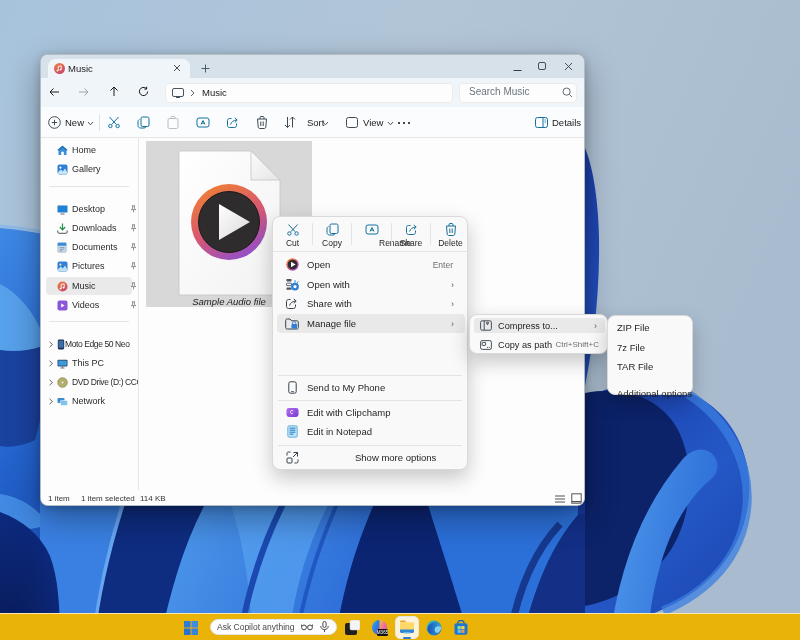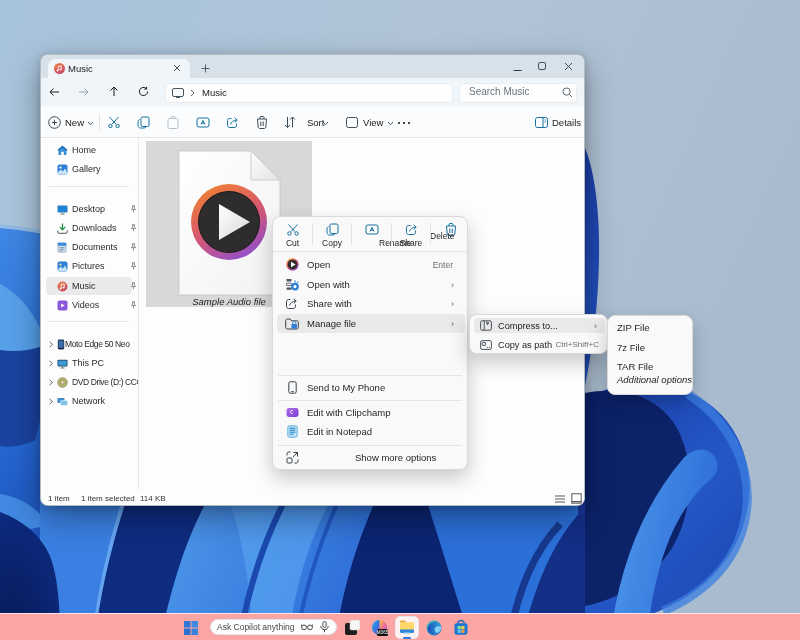--- a/index.html
+++ b/index.html
@@ -4,21 +4,21 @@
 <style>
   * { margin:0; padding:0; box-sizing:border-box; }
   html,body { width:800px; height:640px; overflow:hidden; }
   body { font-family:"Liberation Sans", sans-serif; }
   .desktop { position:relative; width:800px; height:640px; overflow:hidden; background:#b0c4d6; }
   .abs { position:absolute; }
   svg { display:block; }
 
   
   .taskbar { position:absolute; left:0; top:613px; width:800px; height:27px;
-    background:#fca5a5; border-top:1px solid rgba(255,255,255,0.7); }
+    background:#eab308; border-top:1px solid rgba(255,255,255,0.7); }
 
   
   .window { position:absolute; left:40px; top:54px; width:545px; height:452px;
     border-radius:8px; background:#fdfdfd;
     box-shadow:0 12px 32px rgba(0,0,0,0.35), 0 2px 8px rgba(0,0,0,0.18);
     overflow:hidden; border:1px solid rgba(110,125,140,0.5); }
   .titlebar { position:absolute; left:0; top:0; width:100%; height:23px; background:#d6e1ea; }
   .tab { position:absolute; left:7px; top:4px; width:142px; height:19px; background:#f0f5f9;
     border-radius:7px 7px 0 0; }
   .addrrow { position:absolute; left:0; top:23px; width:100%; height:29px; background:#f0f5f9; }
@@ -210,21 +210,21 @@
       <span class="abs" style="left:78px;top:21px;width:41px;text-align:left;font-size:8.5px;color:#1f1f1f;padding-left:28px;">Rename</span>
       <svg class="abs" style="left:132px;top:6px" width="14" height="13" viewBox="0 0 14 13" fill="none" stroke="#15709e" stroke-width="1">
         <path d="M10.5,7.5 L10.5,9.5 C10.5,10.6 9.6,11.5 8.5,11.5 L3.5,11.5 C2.4,11.5 1.5,10.6 1.5,9.5 L1.5,4.5 C1.5,3.4 2.4,2.5 3.5,2.5 L5.5,2.5"></path>
         <path d="M4.5,8.5 C5.5,5.8 7.5,4.3 10.5,4.1 M8.7,1.9 L11.2,4.1 L8.8,6.4"></path>
       </svg>
       <span class="abs" style="left:118px;top:21px;width:40px;text-align:center;font-size:8.5px;color:#1f1f1f;">Share</span>
       <svg class="abs" style="left:172px;top:6px" width="12" height="13" viewBox="0 0 12 13" fill="none" stroke="#15709e" stroke-width="1">
         <path d="M1.5,3 L10.5,3 L9.8,11 C9.7,11.9 9.1,12.5 8.2,12.5 L3.8,12.5 C2.9,12.5 2.3,11.9 2.2,11 Z"></path>
         <path d="M4,3 L4,1.5 C4,1 4.4,0.5 5,0.5 L7,0.5 C7.6,0.5 8,1 8,1.5 L8,3 M4.8,5.5 L4.8,10 M7.2,5.5 L7.2,10"></path>
       </svg>
-      <span class="abs" style="left:157px;top:14px;width:41px;font-size:8.5px;color:#1f1f1f;">Delete</span>
+      <span class="abs" style="left:157px;top:21px;width:41px;text-align:center;font-size:8.5px;color:#1f1f1f;">Delete</span>
       <div class="abs" style="left:39px;top:6px;width:1px;height:22px;background:#e4e4e4;"></div>
       <div class="abs" style="left:78px;top:6px;width:1px;height:22px;background:#e4e4e4;"></div>
       <div class="abs" style="left:118px;top:6px;width:1px;height:22px;background:#e4e4e4;"></div>
       <div class="abs" style="left:157px;top:6px;width:1px;height:22px;background:#e4e4e4;"></div>
     </div>
     <div class="msep" style="left:0;right:0;top:34px;"></div>
 
     <div class="mi" style="top:38px;">
       <span class="ic">
           <svg width="13" height="13" viewBox="0 0 13 13">
@@ -350,21 +350,21 @@
         </span>
       <span class="lbl">Copy as path</span>
         <span class="accel" style="padding-right:4px;font-size:8px">Ctrl+Shift+C</span>
     </div>
   </div>
 
   <div class="menu" style="left:607px;top:315px;width:86px;height:80px;">
     <div class="mi" style="top:2px;left:9px;">ZIP File</div>
     <div class="mi" style="top:21.5px;left:9px;">7z File</div>
     <div class="mi" style="top:41px;left:9px;">TAR File</div>
-    <div class="mi" style="top:54px;left:9px;font-style:italic;">Additional options</div>
+    <div class="mi" style="top:68px;left:9px;">Additional options</div>
   </div>
 
   <div class="window">
     <div class="titlebar"></div>
     <div class="tab">
       <svg class="abs" style="left:6px;top:4px" width="11" height="11" viewBox="0 0 11 11">
         <defs>
             <linearGradient id="musg" x1="0" y1="0" x2="0.6" y2="1">
           <stop offset="0" stop-color="#f0833f"></stop>
               <stop offset="1" stop-color="#c9496a"></stop>

